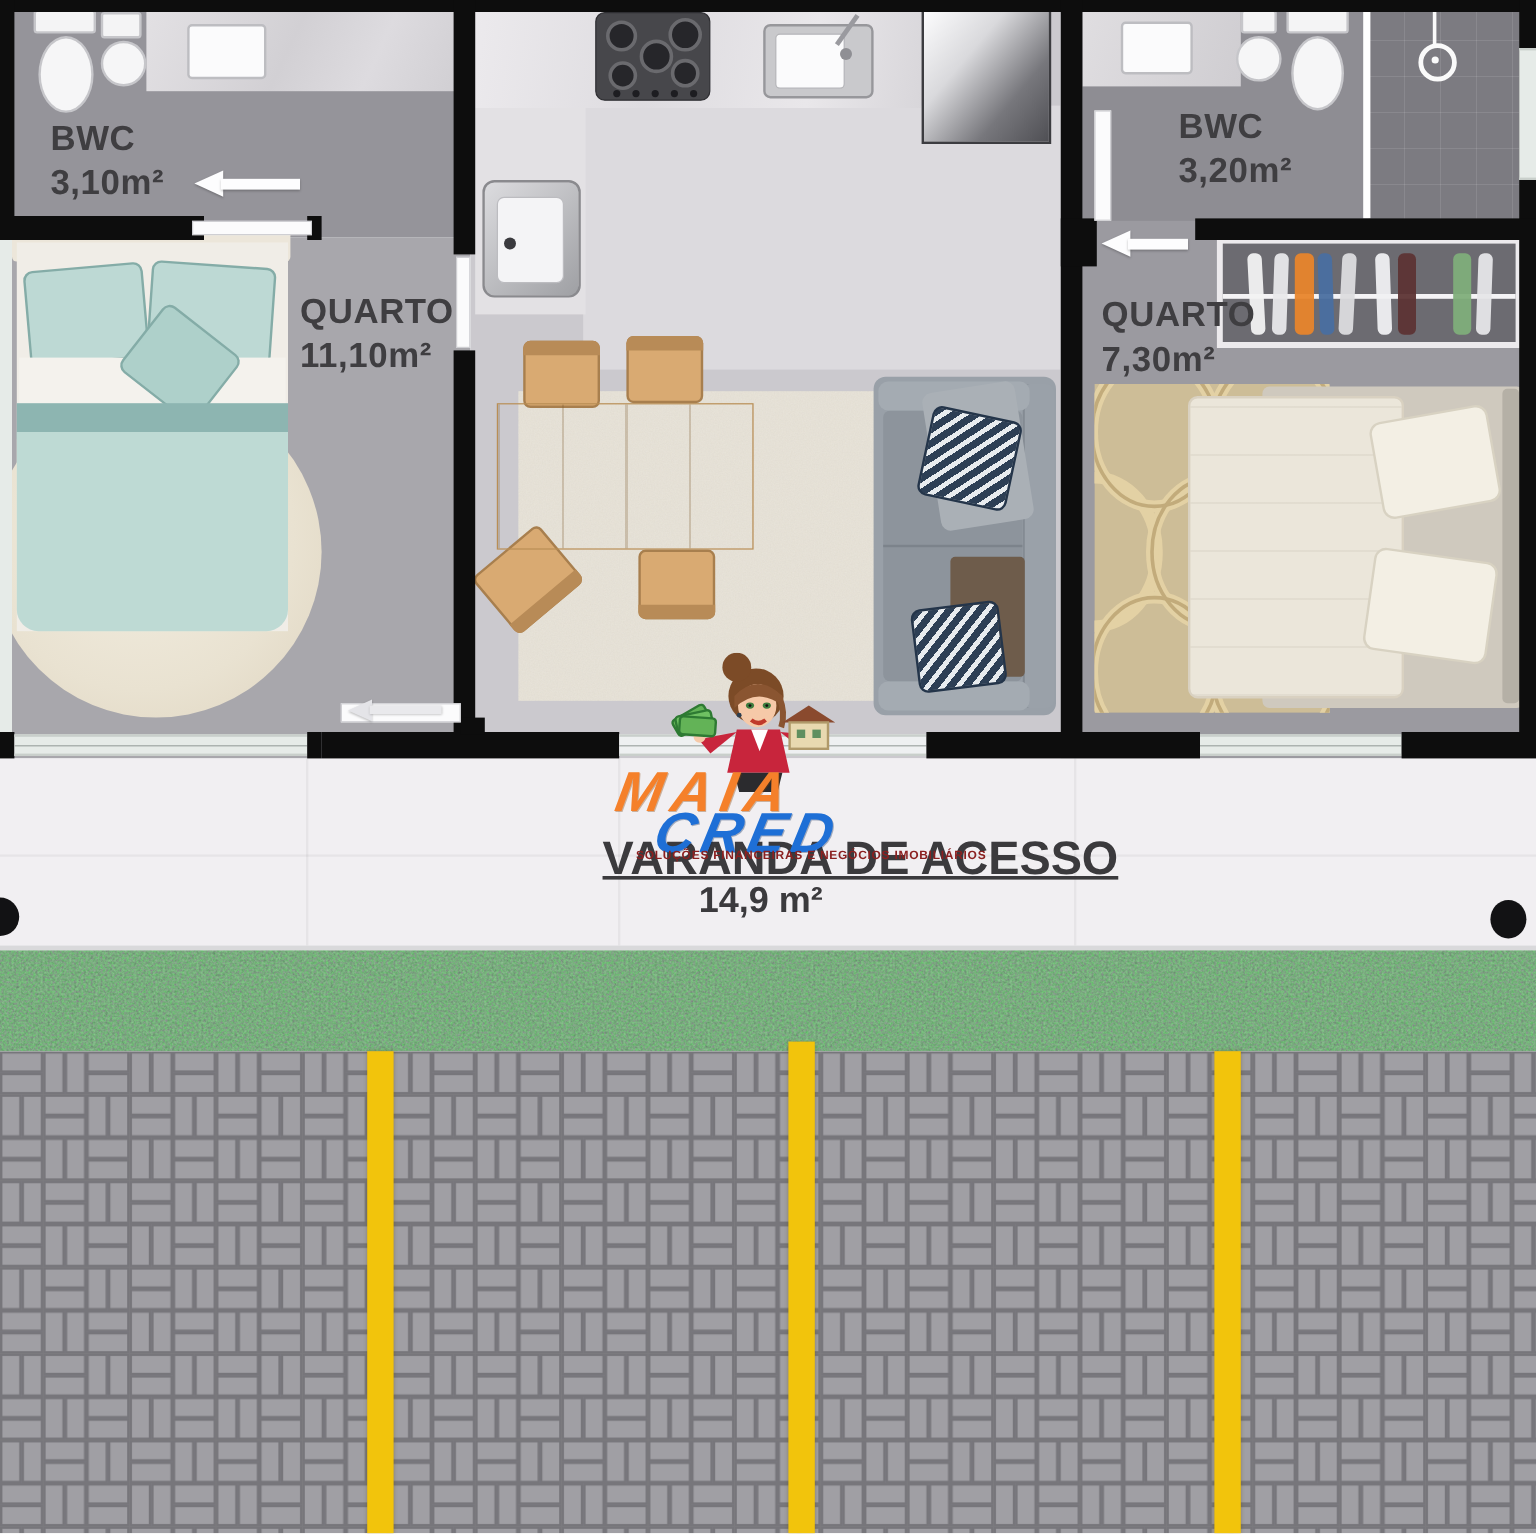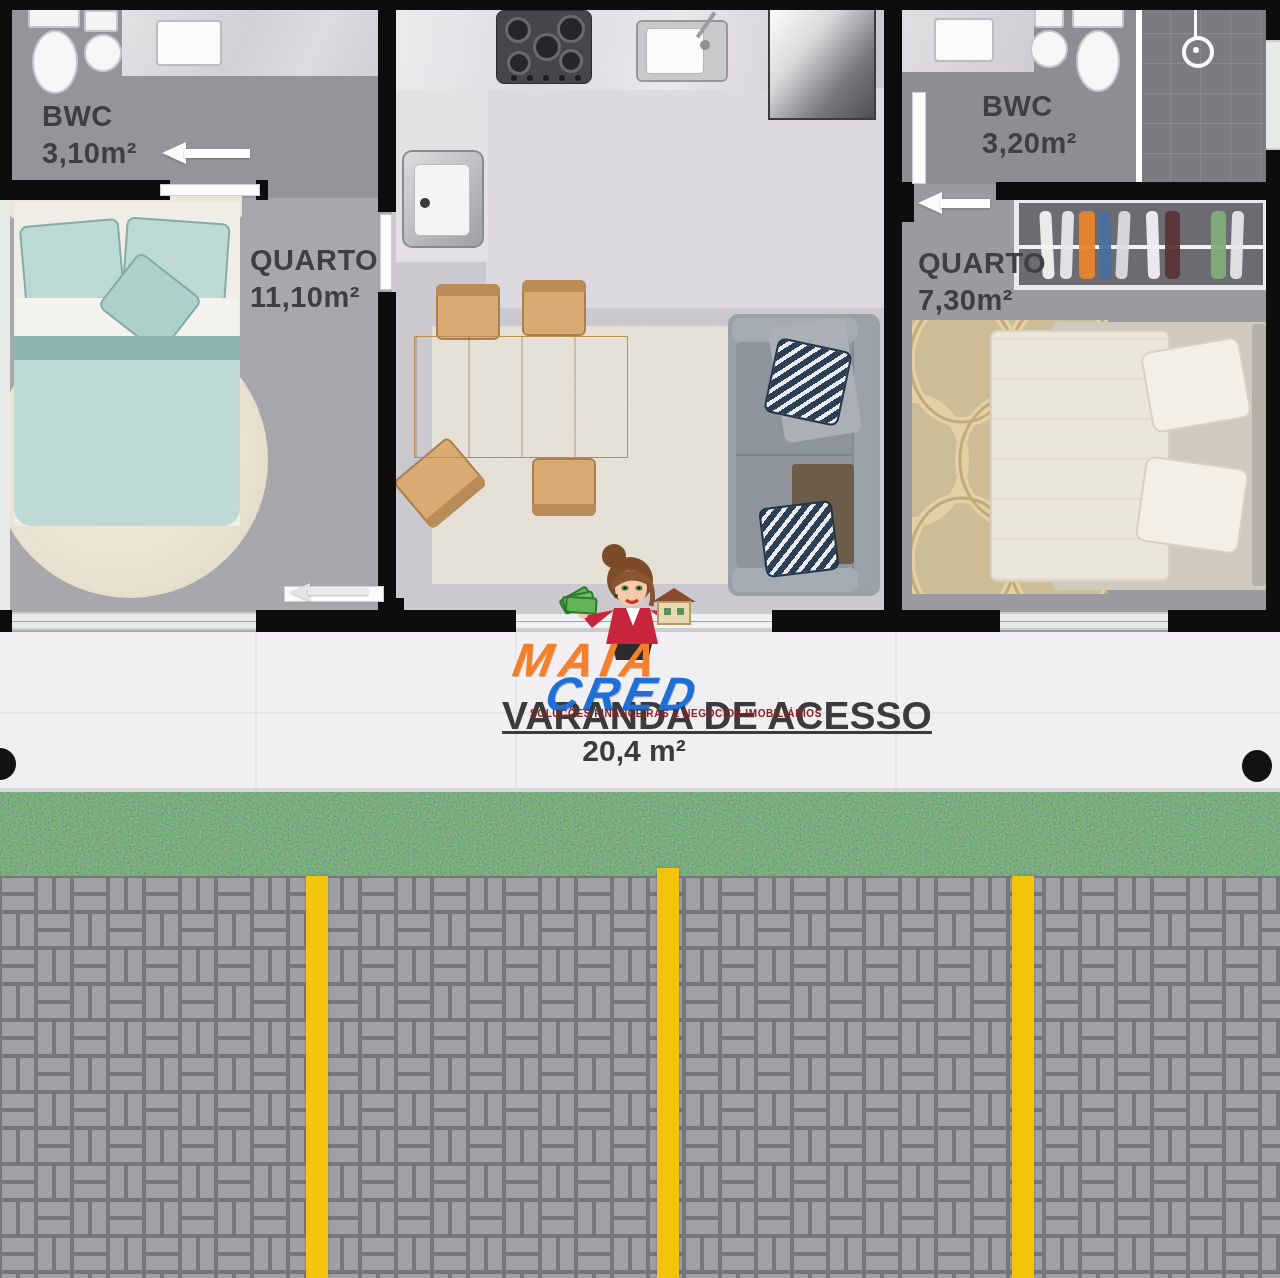--- a/index.html
+++ b/index.html
@@ -313,21 +313,21 @@
   <div class="room-label" style="left:982px;top:88px;">
     <div>BWC</div>
     <div class="area">3,20m²</div>
   </div>
   <div class="room-label" style="left:918px;top:245px;">
     <div>QUARTO</div>
     <div class="area">7,30m²</div>
   </div>
 
   <div class="varanda-line" style="left:717px;top:694px;font-size:39px;text-decoration:underline;">VARANDA DE ACESSO</div>
-  <div class="varanda-line" style="left:634px;top:734px;font-size:30px;">20,4 m²</div>
+  <div class="varanda-line" style="left:634px;top:734px;font-size:30px;">14,9 m²</div>
 
   <svg class="abs" style="left:552px;top:544px;" width="152" height="118" viewBox="0 0 152 118">
     <ellipse cx="78" cy="36" rx="23" ry="23" fill="#7c4b27"></ellipse>
     <circle cx="62" cy="12" r="12" fill="#7c4b27"></circle>
     <ellipse cx="79" cy="44" rx="16" ry="18" fill="#f6c9a8"></ellipse>
     <path d="M60,36 Q79,16 100,36 L100,44 Q79,28 60,46 Z" fill="#8a5531"></path>
     <path d="M97,36 q6,14 2,26" stroke="#8a5531" stroke-width="5" fill="none"></path>
     <ellipse cx="73" cy="44" rx="3.4" ry="2.6" fill="#3f7d3f"></ellipse>
     <ellipse cx="87" cy="44" rx="3.4" ry="2.6" fill="#3f7d3f"></ellipse>
     <circle cx="73" cy="44" r="1.2" fill="#111"></circle>

